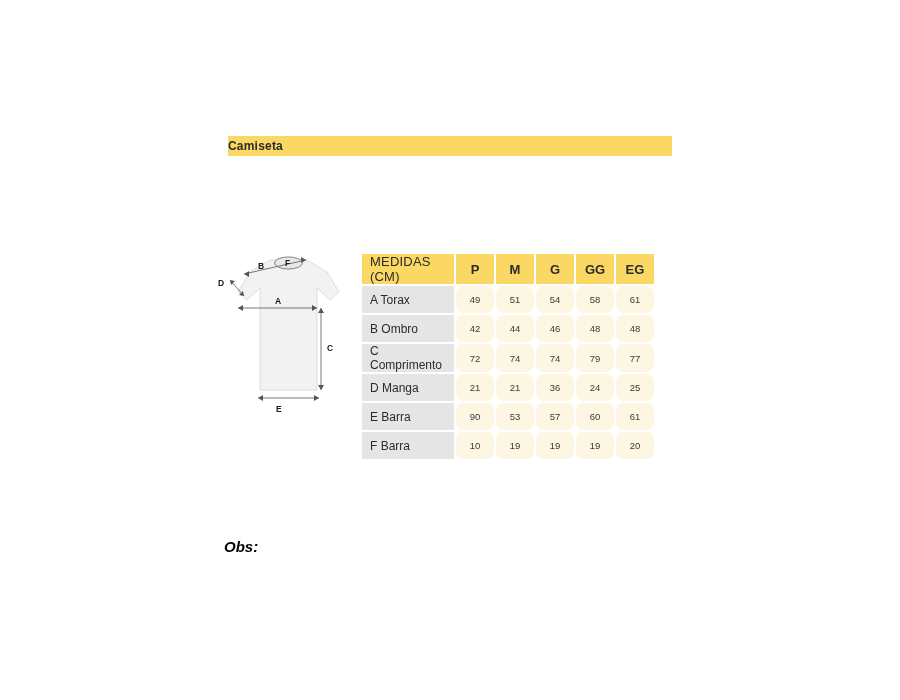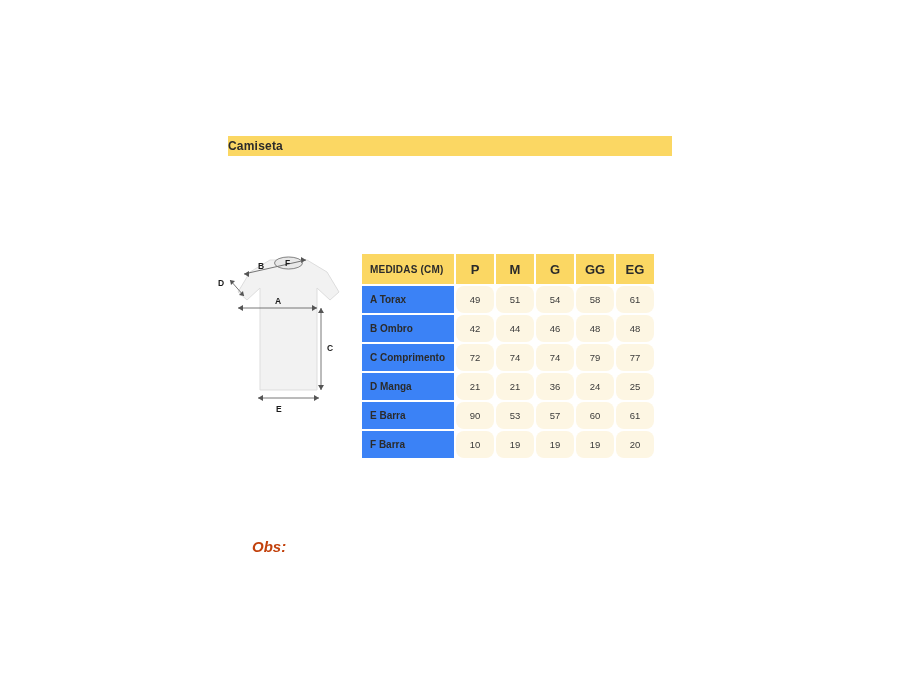--- a/index.html
+++ b/index.html
@@ -61,44 +61,44 @@
   }
   #size-table td, #size-table th {
     padding: 0;
     margin: 0;
   }
   .hdr-label {
     width: 84px;
     height: 30px;
     background: #fbd763;
     color: #2b2b2b;
-    font-size: 10px;
-    font-weight: bold;
+    font-size: 13px;
+    font-weight: normal;
     text-align: left;
     padding-left: 8px !important;
     vertical-align: middle;
     letter-spacing: 0.2px;
   }
   .hdr-size {
     width: 38px;
     height: 30px;
     background: #fbd763;
     color: #2b2b2b;
     font-size: 13px;
     font-weight: bold;
     text-align: center;
     vertical-align: middle;
   }
   .row-label {
     width: 84px;
     height: 27px;
-    background: #3b82f6;
-    color: #2b2b2b;
-    font-size: 10px;
-    font-weight: bold;
+    background: #e5e5e5;
+    color: #2b2b2b;
+    font-size: 12px;
+    font-weight: normal;
     text-align: left;
     padding-left: 8px !important;
     vertical-align: middle;
   }
   .cell-val {
     width: 38px;
     height: 27px;
     background: #fdf6e3;
     color: #3a3a3a;
     font-size: 9.5px;
@@ -113,22 +113,21 @@
     left: 224px;
     top: 538px;
     display: flex;
     align-items: baseline;
     gap: 8px;
   }
   #obs-line .obs-label {
     font-size: 15px;
     font-weight: bold;
     font-style: italic;
-    color: #c2410c;
-    margin-left: 28px;
+    color: #000000;
   }
   #obs-line .obs-text {
     font-size: 14.5px;
     font-weight: bold;
     font-style: italic;
     color: #1f1f1f;
   }
 
   .dim-letter {
     font-size: 8.5px;

